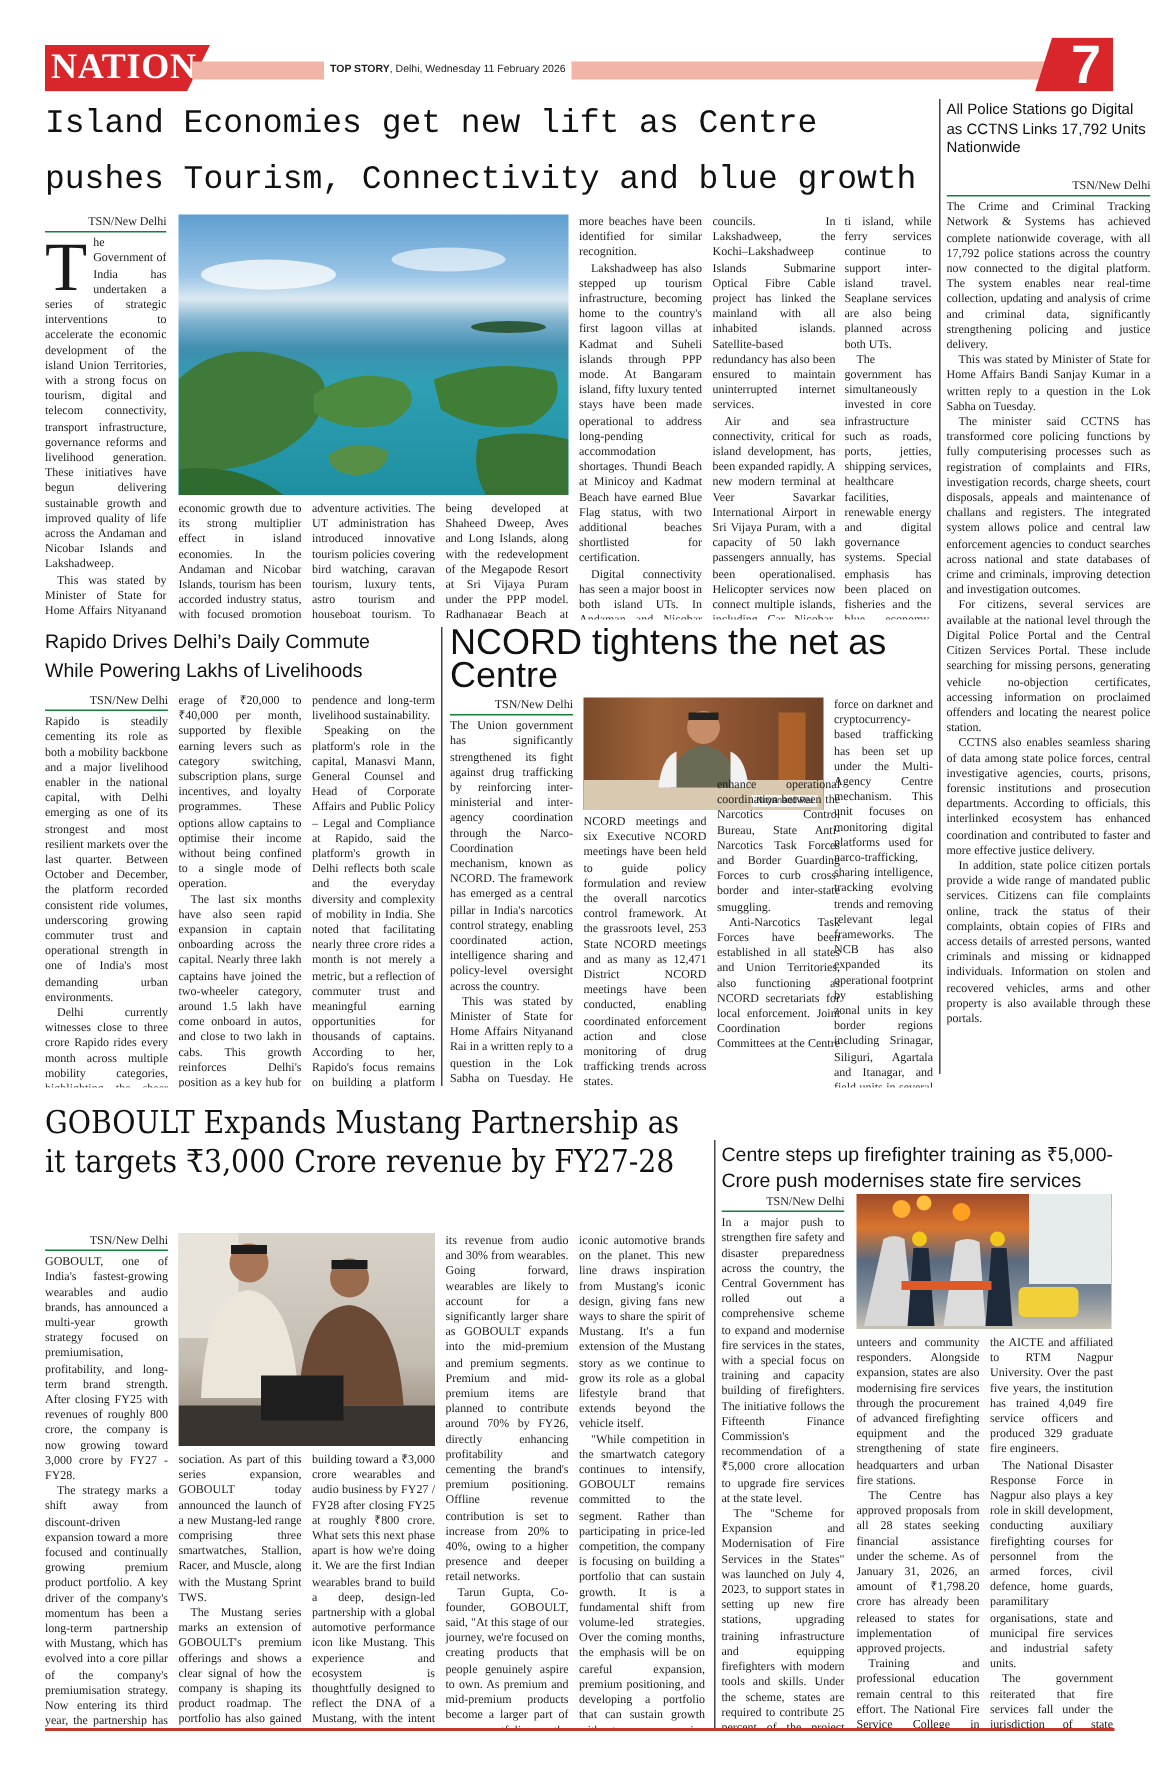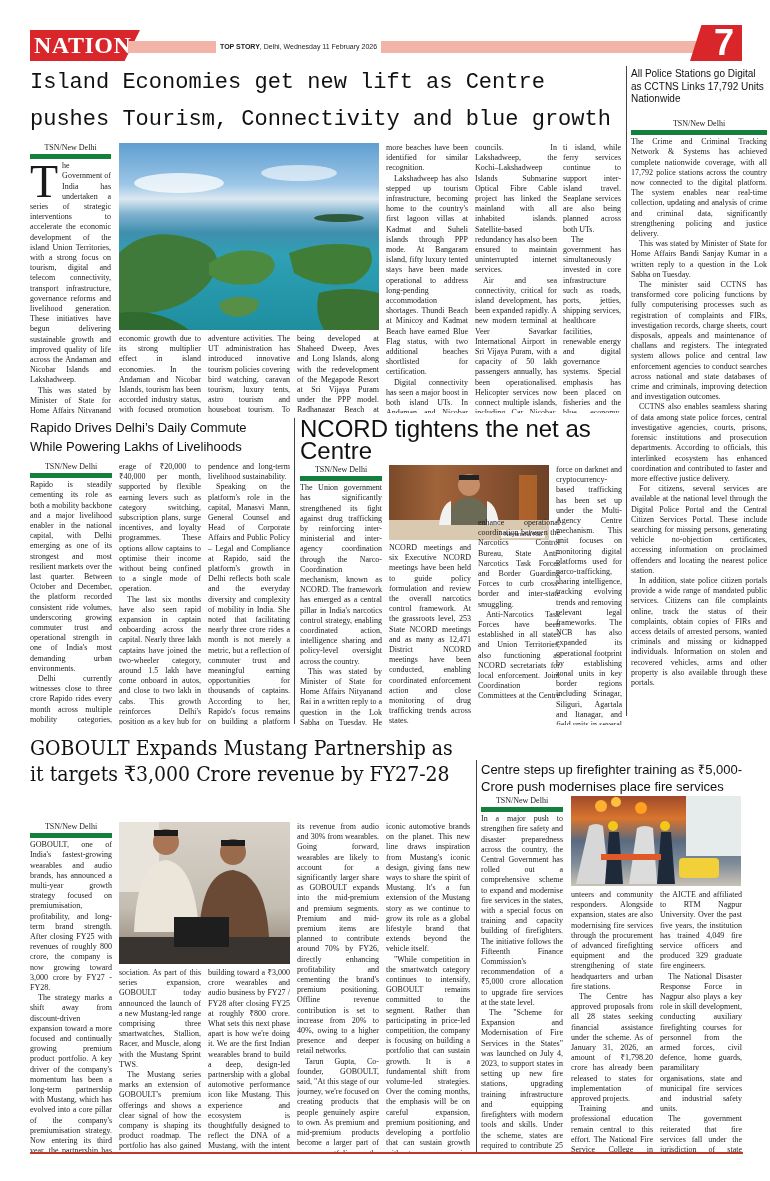--- a/index.html
+++ b/index.html
@@ -11,21 +11,21 @@
   .sec-box { position: absolute; left: 30px; top: 30px; width: 110px; height: 31px; background: #d8262b; clip-path: polygon(0 0, 100% 0, 86% 100%, 0 100%); }
   .sec-box span { position: absolute; left: 4px; top: 2px; color: #fff; font-family: "Liberation Serif", serif; font-weight: bold; font-size: 24px; letter-spacing: 0.5px; }
   .mast-bar { position: absolute; left: 128px; top: 41px; width: 600px; height: 12px; background: #f2b4a6; }
   .mast-date { position: absolute; left: 216px; top: 40px; height: 14px; background: #fff; padding: 0 4px; font-family: "Liberation Sans", sans-serif; font-size: 7px; line-height: 14px; color: #222; }
   .mast-date b { font-weight: bold; }
   .page-box { position: absolute; left: 690px; top: 25px; width: 52px; height: 36px; background: #d8262b; clip-path: polygon(22% 0, 100% 0, 100% 100%, 0 100%); }
   .page-box span { position: absolute; right: 8px; top: -3px; color: #fff; font-family: "Liberation Sans", sans-serif; font-weight: 900; font-size: 36px; }
 
   
   .hl { position: absolute; font-family: "Liberation Sans", sans-serif; color: #111; line-height: 1.08; font-stretch: condensed; }
-  .byline { font-family: "Liberation Serif", serif; font-size: 8px; text-align: center; border-bottom: 5px solid #15803d; padding-bottom: 1px; margin-bottom: 2px; }
+  .byline { font-family: "Liberation Serif", serif; font-size: 8px; text-align: right; border-bottom: 1px solid #15803d; padding-bottom: 1px; margin-bottom: 2px; }
   .col { position: absolute; font-family: "Liberation Serif", serif; font-size: 8px; line-height: 10.2px; text-align: justify; color: #1a1a1a; overflow: hidden; }
   .col p { text-indent: 8px; }
   .col p.first { text-indent: 0; }
   .dropcap { float: left; font-family: "Liberation Serif", serif; font-size: 46px; line-height: 38px; margin: 2px 4px 0 0; }
   .vrule { position: absolute; width: 1px; background: #444; }
   .hrule { position: absolute; height: 2px; background: #c0392b; }
 
   .photo { position: absolute; overflow: hidden; }
   .caption-tag { position: absolute; background: rgba(255,255,255,0.85); font-family: "Liberation Sans", sans-serif; font-size: 6px; padding: 1px 3px; color: #333; }
 
@@ -99,22 +99,22 @@
 
 </div>
 
 <div class="vrule" style="left:626px; top:66px; height:650px;"></div>
 <div class="side-hl">All Police Stations go Digital as CCTNS Links 17,792 Units Nationwide</div>
 <div class="col" style="left:631px; top:119px; width:136px; height:597px;">
   <div class="byline">TSN/New Delhi</div>
   <p class="first">The Crime and Criminal Tracking Network &amp; Systems has achieved complete nationwide coverage, with all 17,792 police stations across the country now connected to the digital platform. The system enables near real-time collection, updating and analysis of crime and criminal data, significantly strengthening policing and justice delivery.</p>
   <p>This was stated by Minister of State for Home Affairs Bandi Sanjay Kumar in a written reply to a question in the Lok Sabha on Tuesday.</p>
   <p>The minister said CCTNS has transformed core policing functions by fully computerising processes such as registration of complaints and FIRs, investigation records, charge sheets, court disposals, appeals and maintenance of challans and registers. The integrated system allows police and central law enforcement agencies to conduct searches across national and state databases of crime and criminals, improving detection and investigation outcomes.</p>
+  <p>For citizens, several services are available at the national level through the Digital Police Portal and the Central Citizen Services Portal. These include searching for missing persons, generating vehicle no-objection certificates, accessing information on proclaimed offenders and locating the nearest police station.</p>
   <p>CCTNS also enables seamless sharing of data among state police forces, central investigative agencies, courts, prisons, forensic institutions and prosecution departments. According to officials, this interlinked ecosystem has enhanced coordination and contributed to faster and more effective justice delivery.</p>
-  <p>For citizens, several services are available at the national level through the Digital Police Portal and the Central Citizen Services Portal. These include searching for missing persons, generating vehicle no-objection certificates, accessing information on proclaimed offenders and locating the nearest police station.</p>
   <p>In addition, state police citizen portals provide a wide range of mandated public services. Citizens can file complaints online, track the status of their complaints, obtain copies of FIRs and access details of arrested persons, wanted criminals and missing or kidnapped individuals. Information on stolen and recovered vehicles, arms and other property is also available through these portals.</p>
 </div>
 
 <div class="hl" style="left:30px; top:418px; width:250px; font-size:13px; line-height:19px;">
   <div>Rapido Drives Delhi’s Daily Commute</div>
   <div>While Powering Lakhs of Livelihoods</div>
 </div>
 <div class="col" style="left:30px; top:462px; width:82px; height:263px;">
   <div class="byline">TSN/New Delhi</div>
   <p class="first">Rapido is steadily cementing its role as both a mobility backbone and a major livelihood enabler in the national capital, with Delhi emerging as one of its strongest and most resilient markets over the last quarter. Between October and December, the platform recorded consistent ride volumes, underscoring growing commuter trust and operational strength in one of India's most demanding urban environments.</p>
@@ -206,21 +206,21 @@
 
 </div>
 <div class="col" style="left:386px; top:822px; width:84px; height:330px;">
   <p class="first">iconic automotive brands on the planet. This new line draws inspiration from Mustang's iconic design, giving fans new ways to share the spirit of Mustang. It's a fun extension of the Mustang story as we continue to grow its role as a global lifestyle brand that extends beyond the vehicle itself.</p>
   <p>"While competition in the smartwatch category continues to intensify, GOBOULT remains committed to the segment. Rather than participating in price-led competition, the company is focusing on building a portfolio that can sustain growth. It is a fundamental shift from volume-led strategies. Over the coming months, the emphasis will be on careful expansion, premium positioning, and developing a portfolio that can sustain growth without excessive discounting. The company believes the next phase of India's wearables market will be shaped by brands that combine scale with durability, and sees the Mustang portfolio as an important step in that direction.</p>
 </div>
 
 <div class="vrule" style="left:476px; top:760px; height:392px;"></div>
 <div class="hl" style="left:481px; top:761px; width:290px; font-size:13px; line-height:17px;">
   <div>Centre steps up firefighter training as ₹5,000-</div>
-  <div>Crore push modernises place fire services</div>
+  <div>Crore push modernises state fire services</div>
 </div>
 <div class="col" style="left:481px; top:796px; width:82px; height:356px;">
   <div class="byline">TSN/New Delhi</div>
   <p class="first">In a major push to strengthen fire safety and disaster preparedness across the country, the Central Government has rolled out a comprehensive scheme to expand and modernise fire services in the states, with a special focus on training and capacity building of firefighters. The initiative follows the Fifteenth Finance Commission's recommendation of a ₹5,000 crore allocation to upgrade fire services at the state level.</p>
   <p>The "Scheme for Expansion and Modernisation of Fire Services in the States" was launched on July 4, 2023, to support states in setting up new fire stations, upgrading training infrastructure and equipping firefighters with modern tools and skills. Under the scheme, states are required to contribute 25 percent of the project cost from their own resources, while North-Eastern and Himalayan states are required to contribute 10 percent.</p>
 
 </div>
 <div class="photo" style="left:571px; top:796px; width:170px; height:90px; background: linear-gradient(180deg,#a04a2a 0%,#d9752e 25%,#5a6a80 50%,#7f8c99 75%,#c9c2b5 100%);">
   <svg width="170" height="90" viewBox="0 0 170 90">
     <rect x="115" y="0" width="55" height="60" fill="#e6ecec"></rect>

